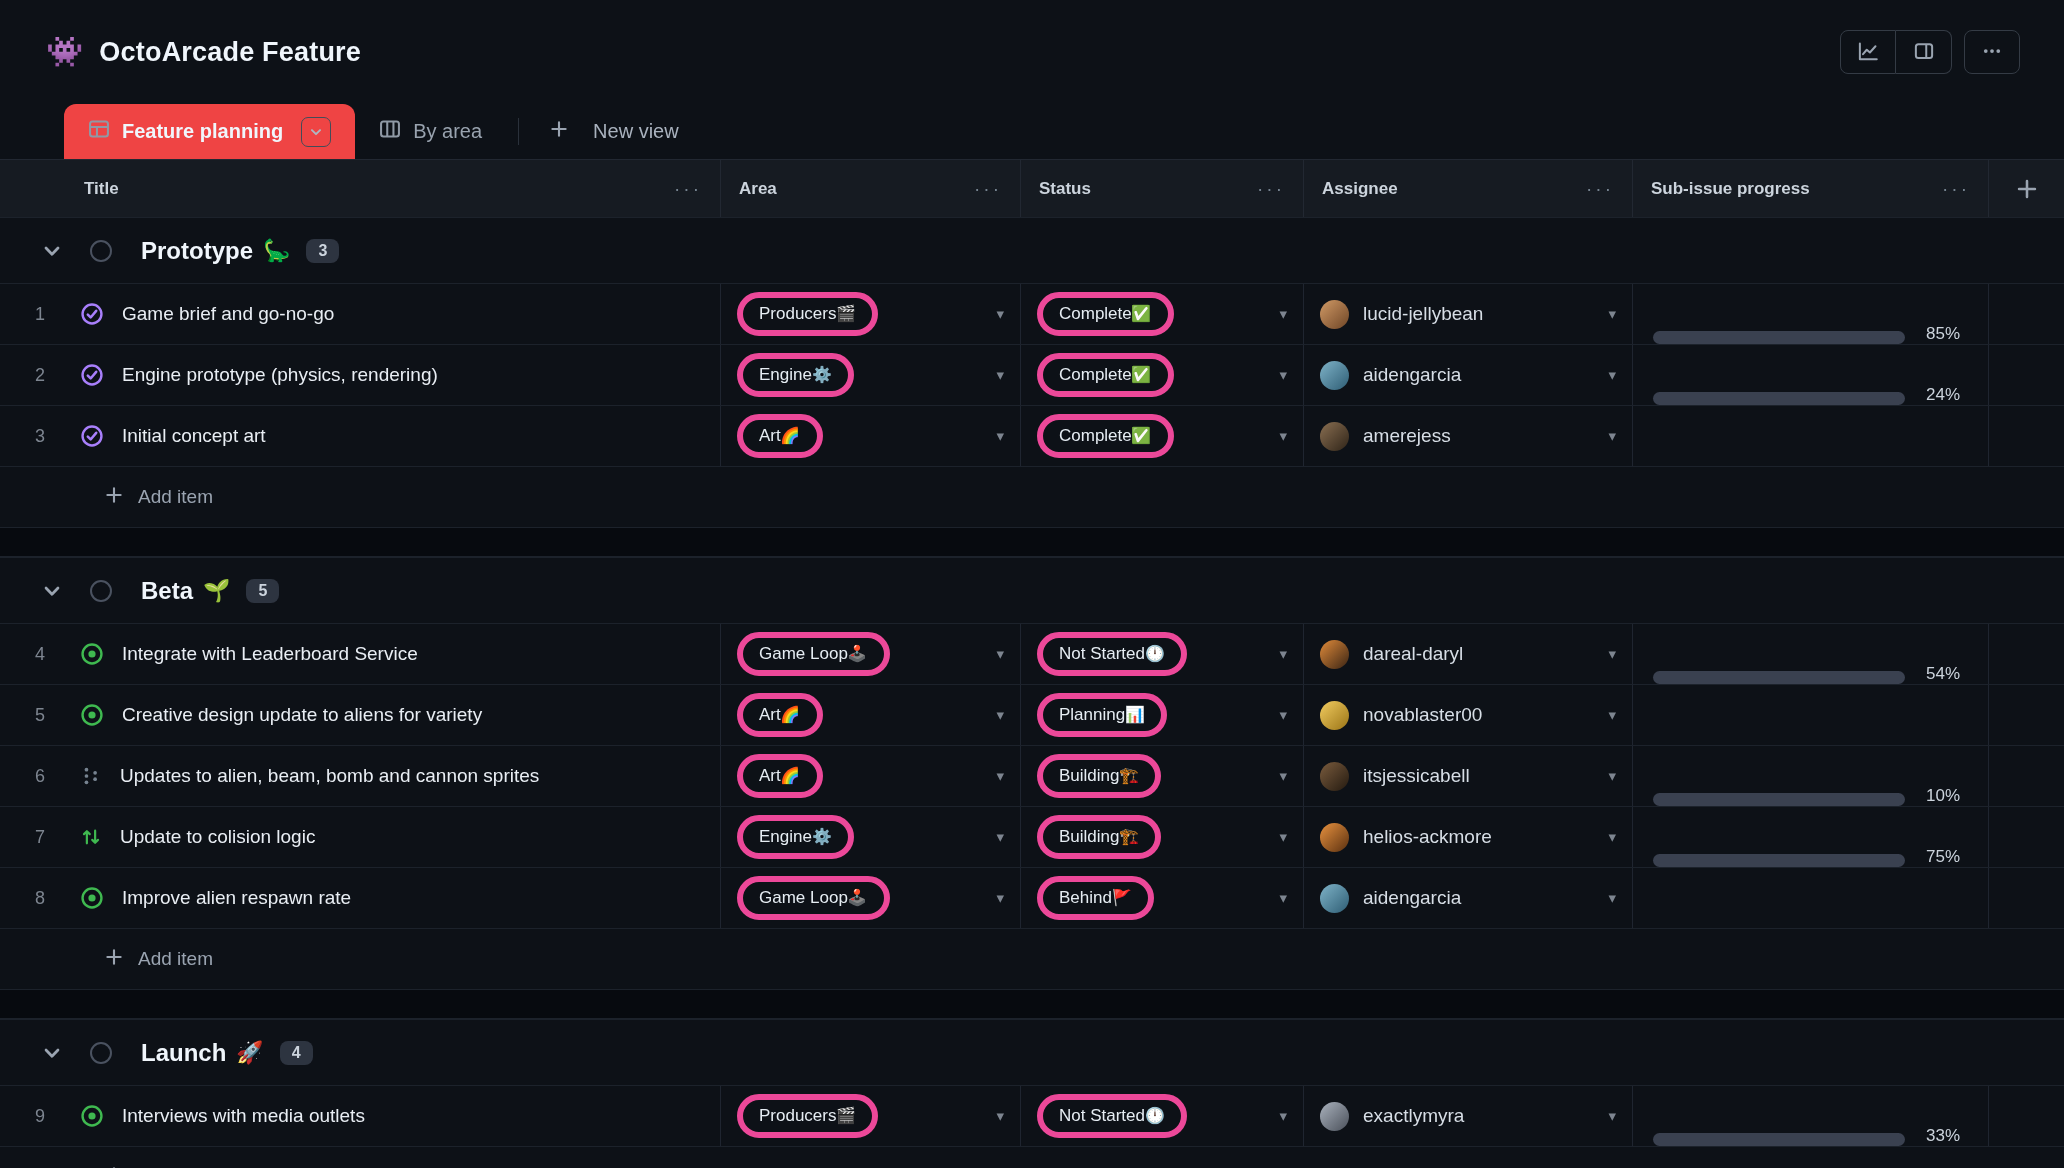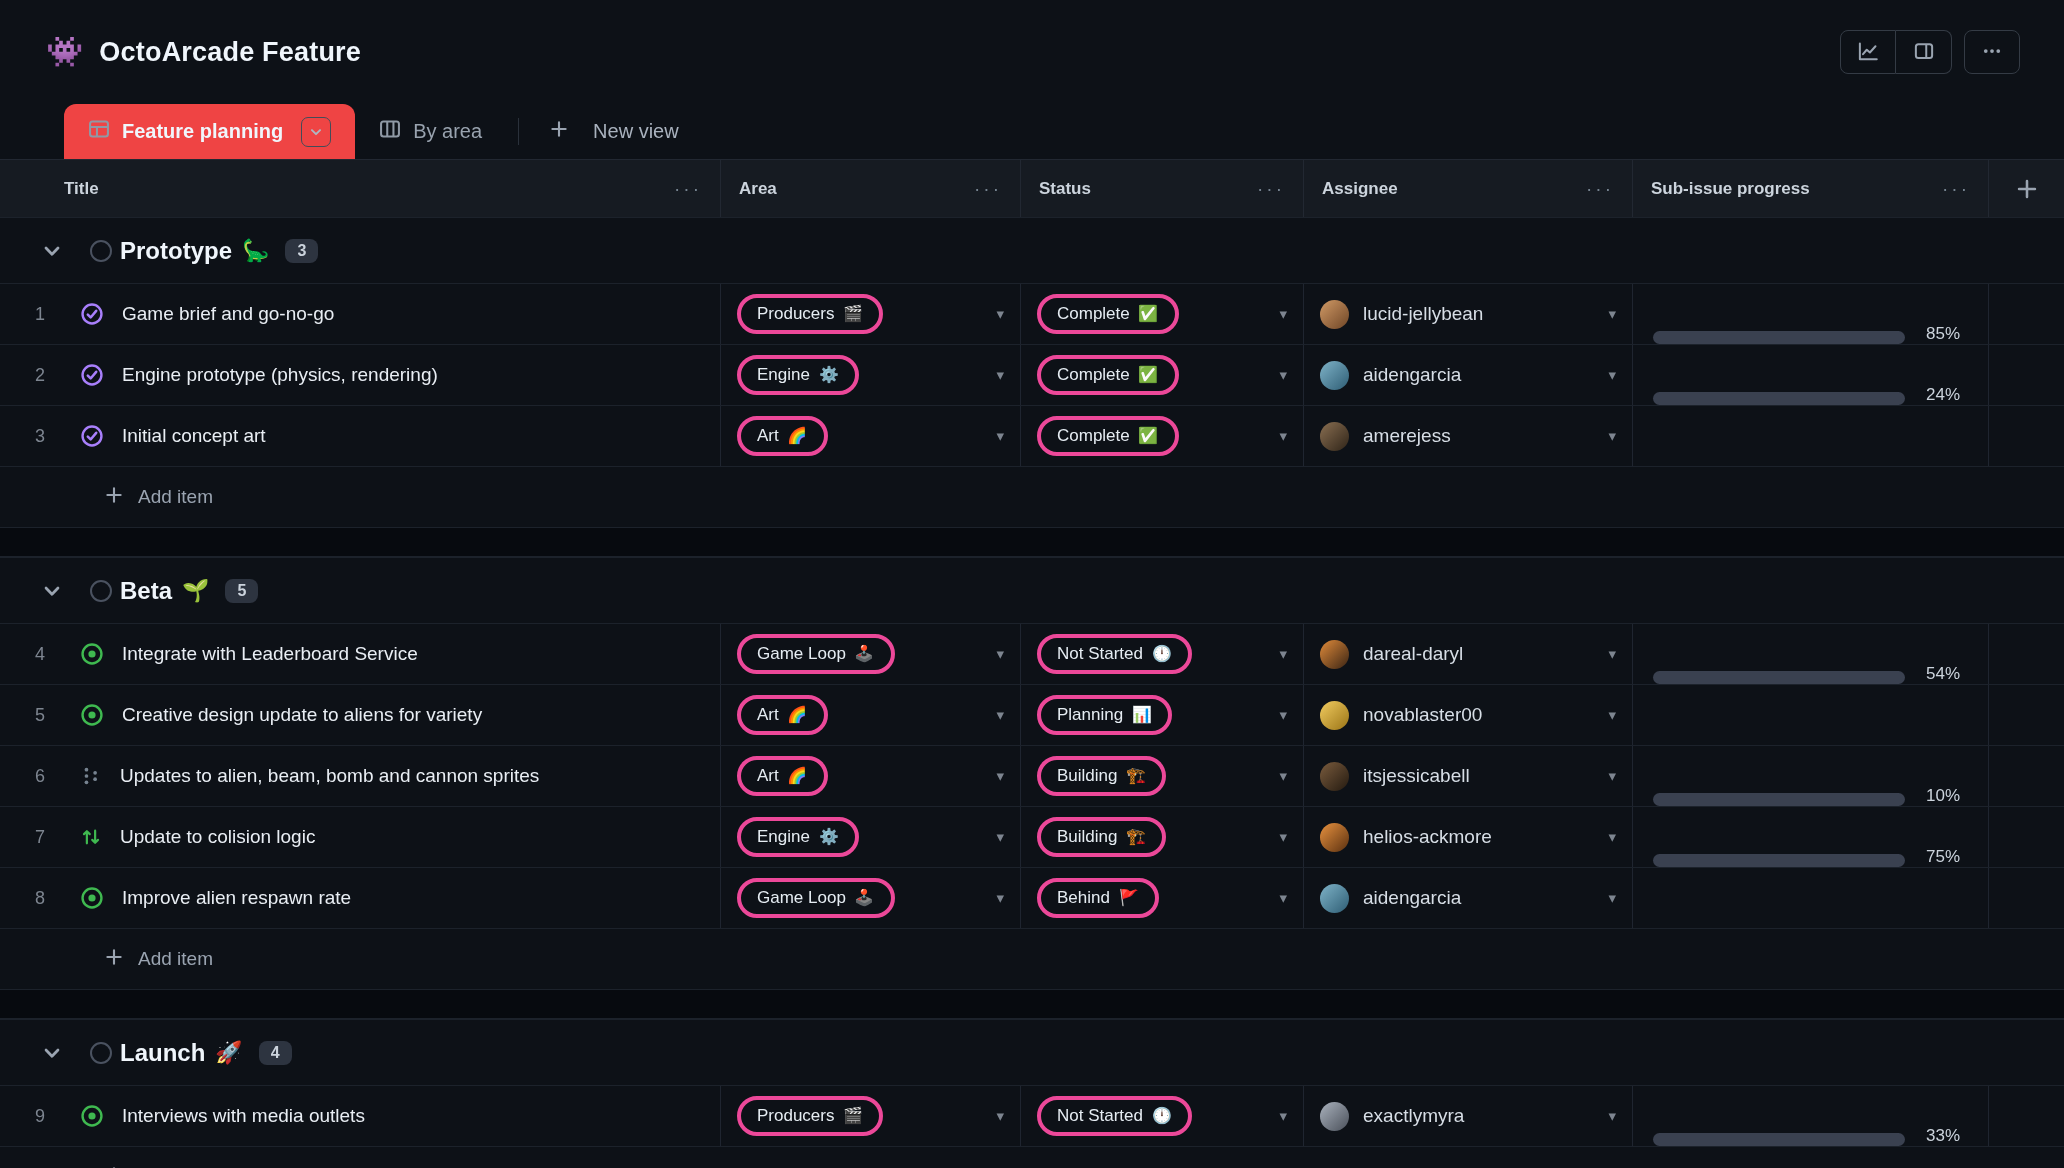--- a/index.html
+++ b/index.html
@@ -53,53 +53,53 @@
   .grid { display: grid; grid-template-columns: 720px 300px 283px 329px 356px 76px; }
   .thead {
     height: 58px; background: #161b22;
     border-top: 1px solid #222832;
   }
   .th {
     display: flex; align-items: center; padding: 0 18px;
     font-size: 17px; font-weight: 700; color: #ccd4dd;
     border-left: 1px solid #222832;
   }
-  .th:first-child { border-left: none; padding-left: 64px; }
+  .th:first-child { border-left: none; padding-left: 84px; }
   .kebab { margin-left: auto; color: #768390; font-size: 19px; letter-spacing: 3px; font-weight: 400; }
   .th-plus { display: flex; align-items: center; justify-content: center; border-left: 1px solid #222832; }
 
   .group-header {
     height: 66px; display: flex; align-items: center;
     padding-left: 40px; border-top: 1px solid #1c222b;
   }
   .group-chevron { display: flex; width: 26px; }
   .group-circle {
     width: 22px; height: 22px; border: 2px solid #4a5260; border-radius: 50%;
     margin-left: 24px; flex: none;
   }
-  .group-title { margin-left: 8px; font-size: 24px; font-weight: 700; color: #f0f6fc; }
+  .group-title { margin-left: 29px; font-size: 24px; font-weight: 700; color: #f0f6fc; }
   .group-emoji { margin-left: 10px; font-size: 22px; }
   .group-count {
     margin-left: 16px; background: #2d3440; color: #ccd4dd;
     font-size: 16px; font-weight: 600; padding: 3px 12px; border-radius: 8px;
   }
 
   .row { height: 61px; border-top: 1px solid #1c222b; }
   .cell {
     display: flex; align-items: center; padding: 0 16px;
     border-left: 1px solid #1f2530; min-width: 0; overflow: hidden;
   }
   .title-cell { border-left: none; padding: 0; }
   .row-num { width: 80px; text-align: center; color: #7d8590; font-size: 18px; flex: none; }
   .issue-icon { flex: none; margin-right: 18px; display: flex; }
   .title-text { font-size: 19px; color: #e9eef4; white-space: nowrap; }
 
   .pill {
-    display: inline-flex; align-items: center; gap: 9px;
-    border: 4px solid #ec4899; border-radius: 999px;
+    display: inline-flex; align-items: center; 
+    border: 6px solid #ec4899; border-radius: 999px;
     padding: 6px 16px; font-size: 17px; color: #e6edf3; white-space: nowrap;
   }
   .pill .pill-emoji { font-size: 16px; line-height: 1; }
   .cell-caret { margin-left: auto; color: #7d8590; font-size: 15px; flex: none; }
 
   .avatar { width: 29px; height: 29px; border-radius: 50%; flex: none; margin-right: 14px; }
   .assignee-name { font-size: 19px; color: #d7dee6; white-space: nowrap; }
 
   .progress-cell { padding: 0 28px 0 20px; align-items: flex-end; }
   .track { width: 252px; height: 13px; border-radius: 999px; background: #3a4150; overflow: hidden; flex: none; }

